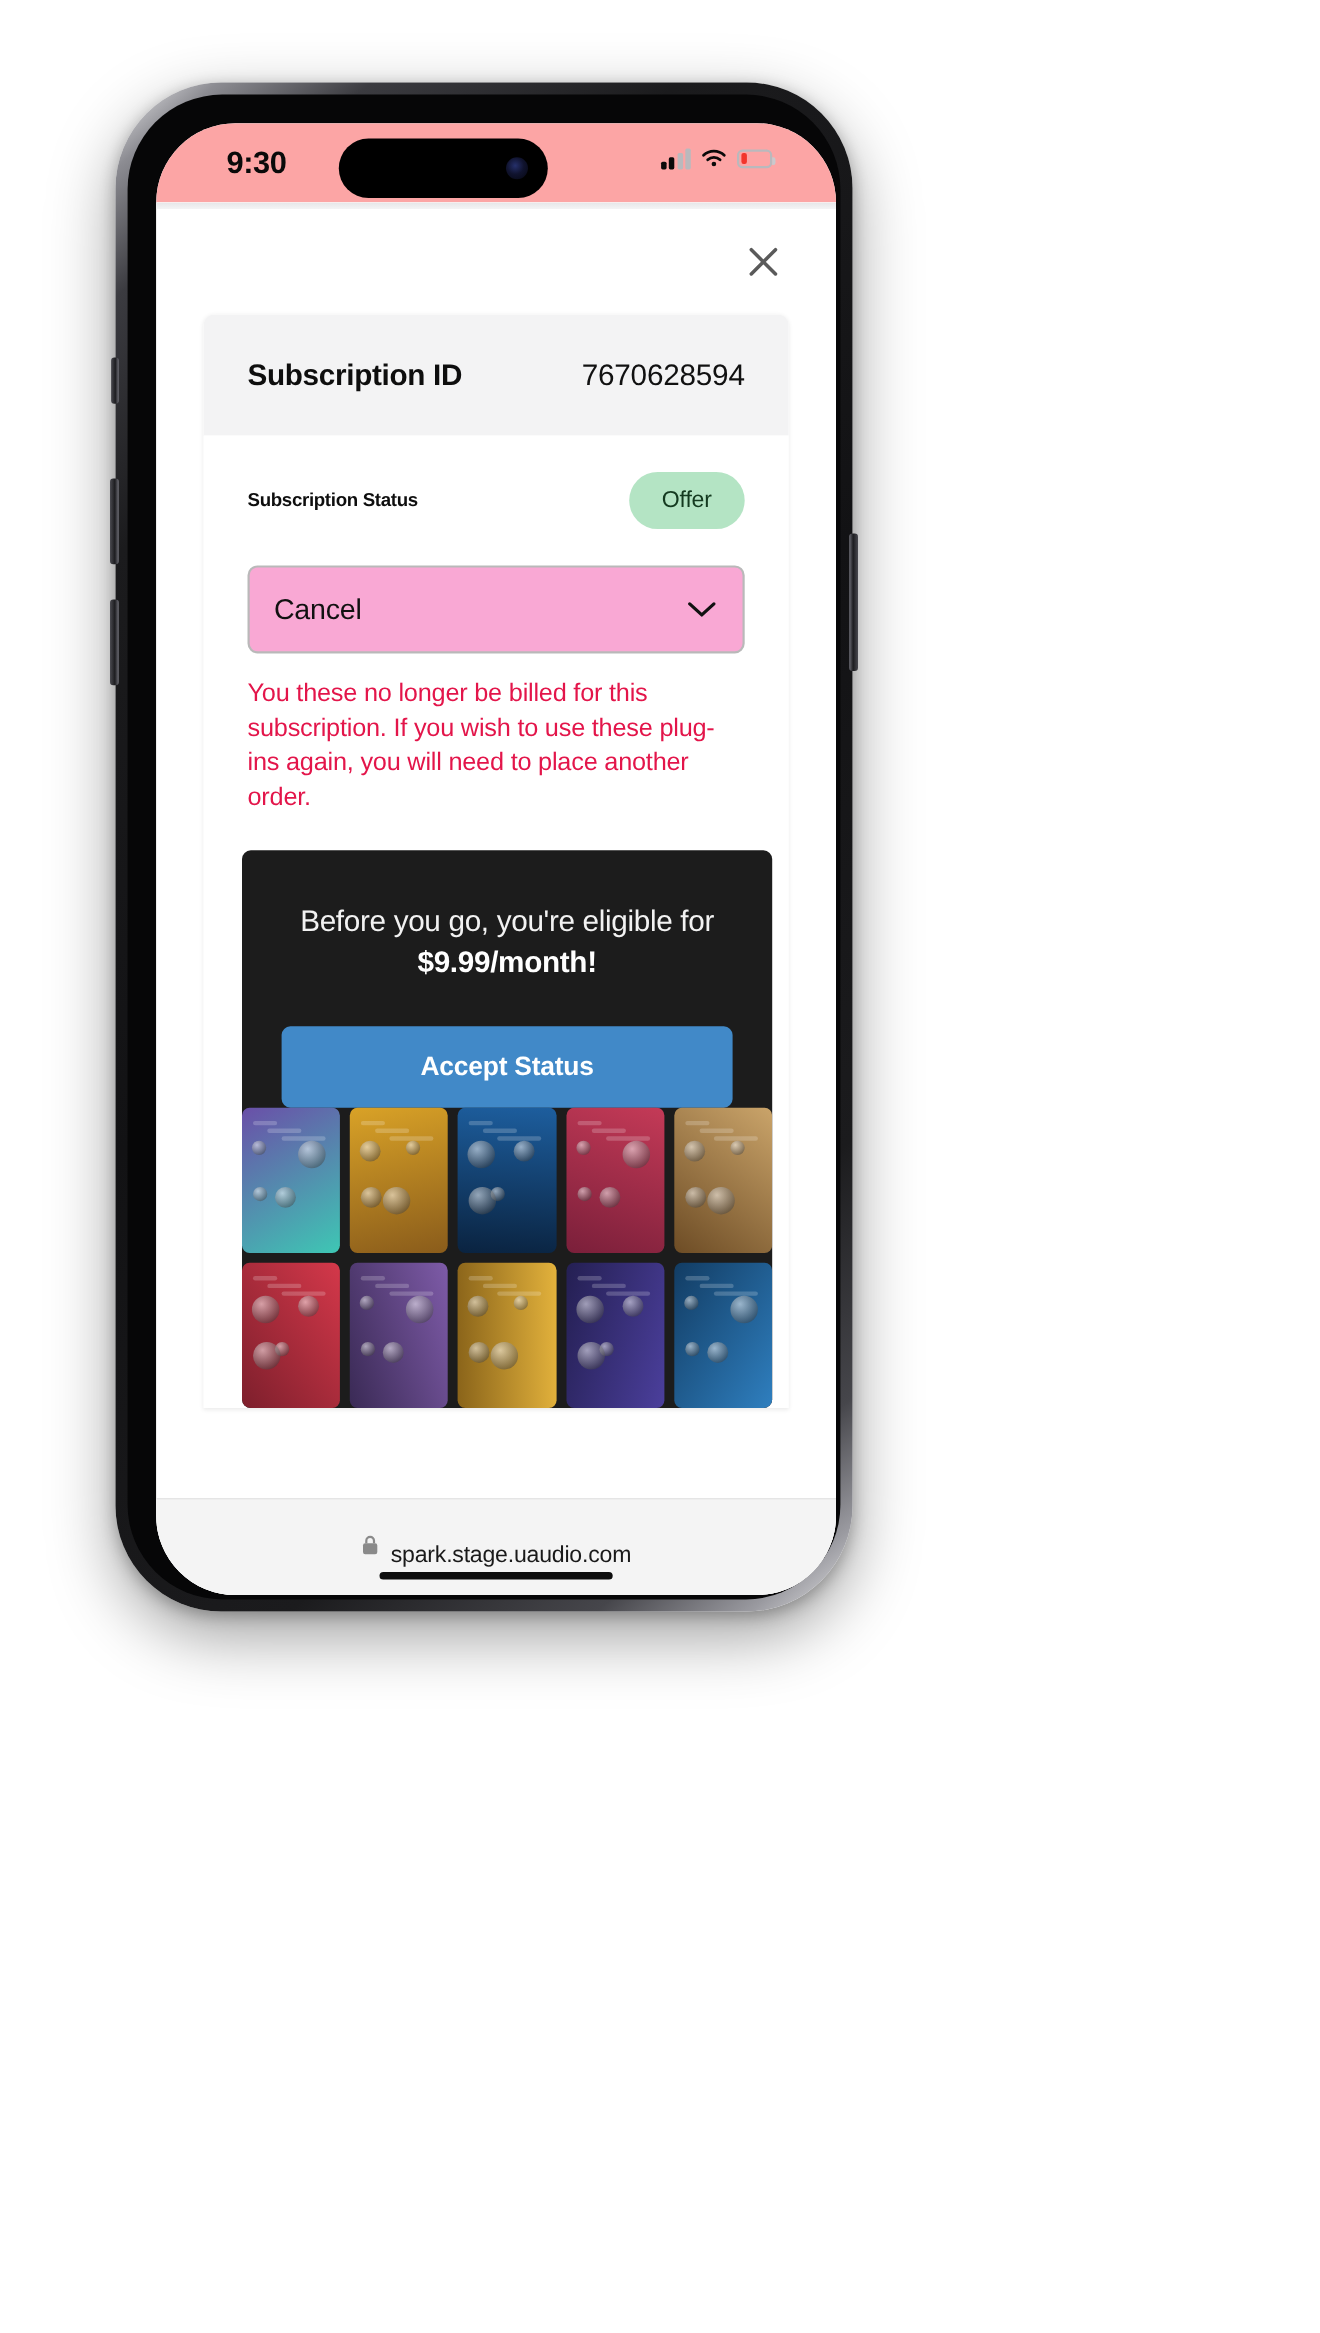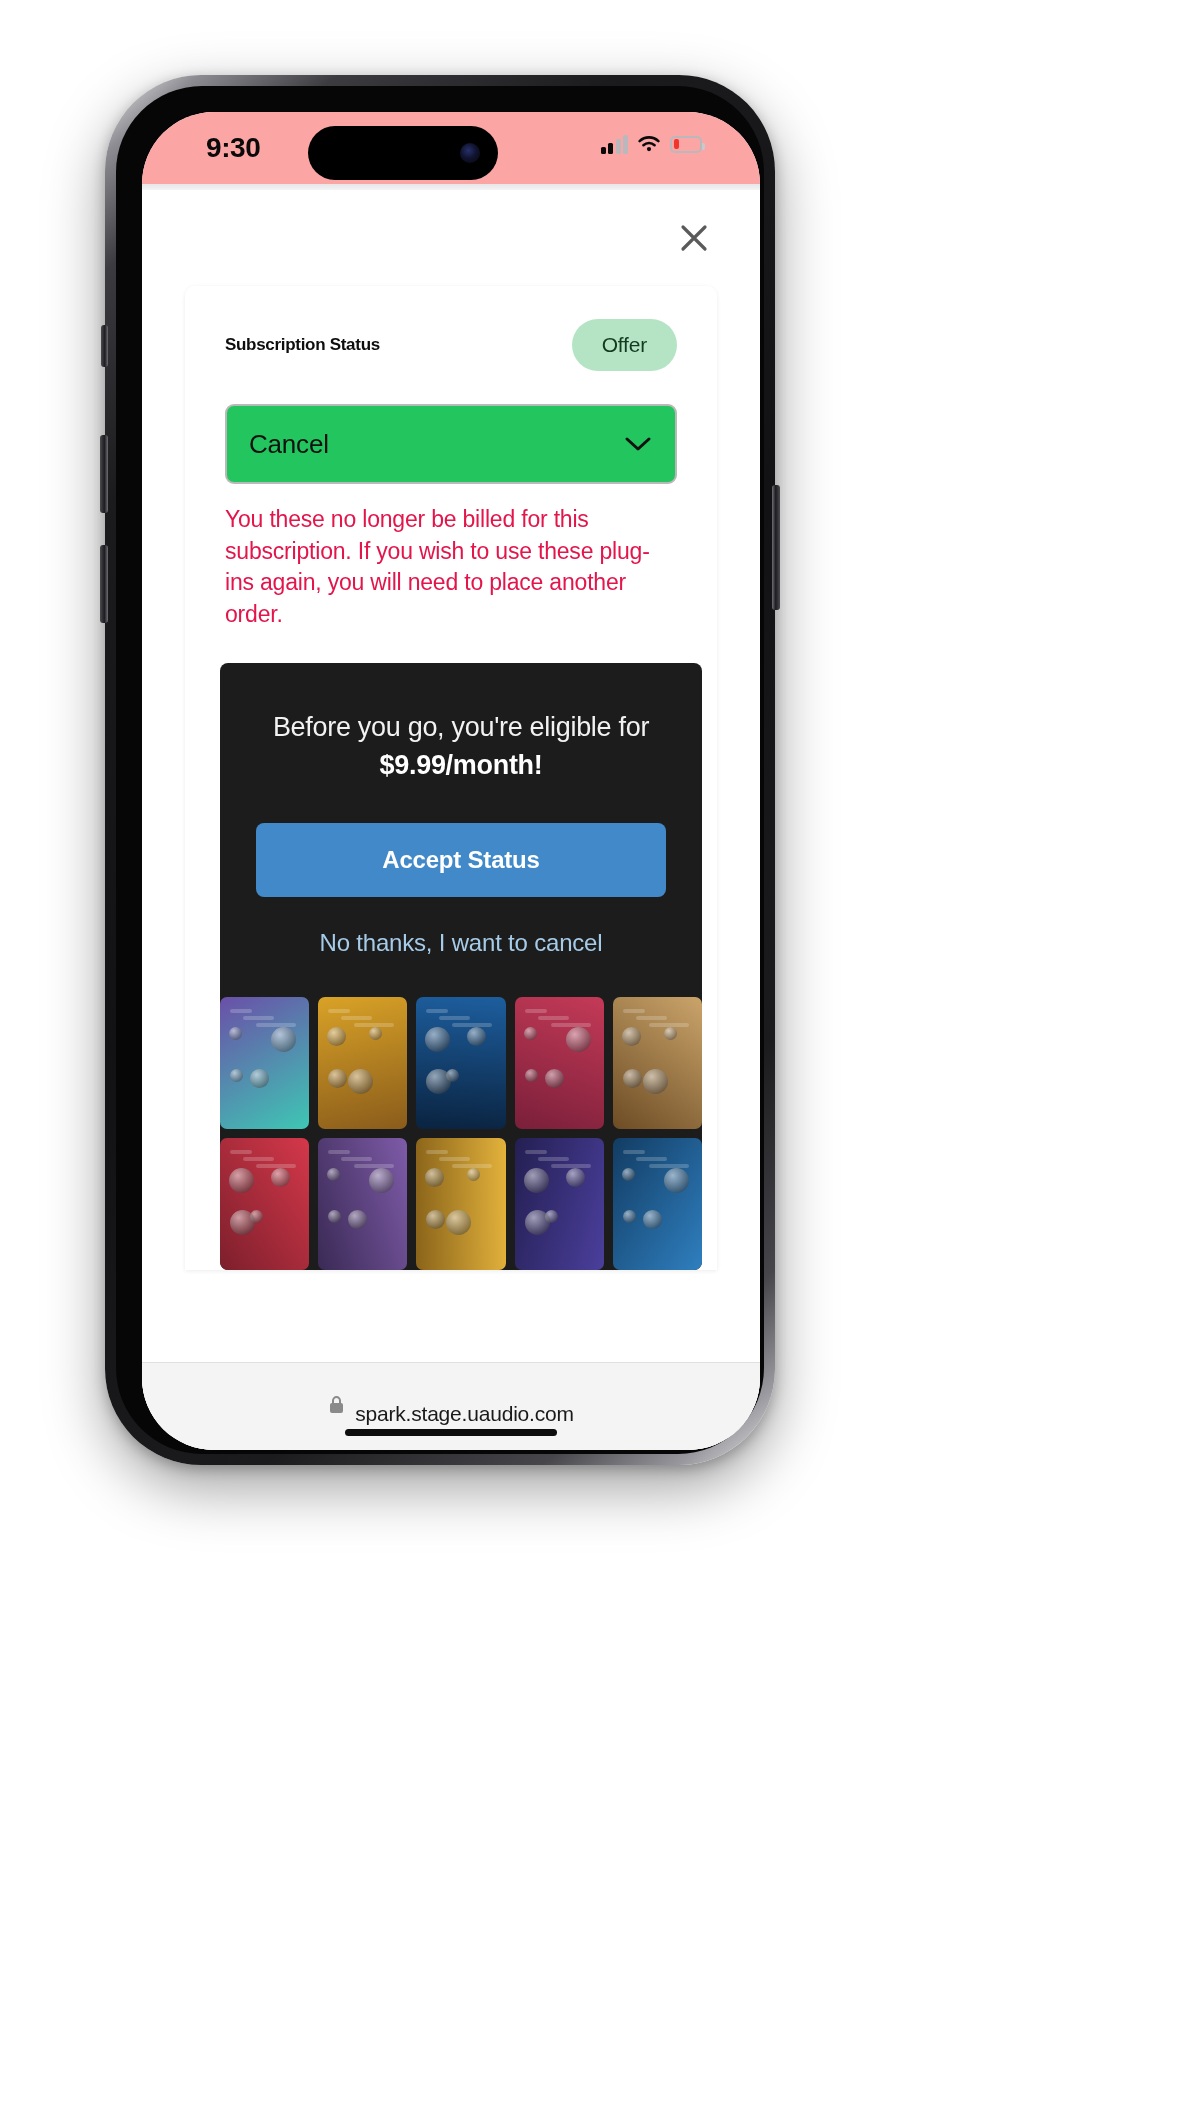--- a/index.html
+++ b/index.html
@@ -127,21 +127,21 @@
   #status-badge {
     background: #b4e4c4; color: #143a20;
     border-radius: 26px; padding: 14px 30px;
     font-size: 21px; font-weight: 500; letter-spacing: -0.2px;
   }
 
   #select-wrap { position: relative; }
   #action-select {
     width: 100%; height: 80px;
     border: 2px solid #b9b9b9; border-radius: 9px;
-    background: #22c55e;
+    background: #f9a8d4;
     display: flex; align-items: center;
     padding: 0 22px;
     font-size: 26px; color: #111; letter-spacing: -0.2px;
     cursor: pointer;
   }
   #select-chevron { position: absolute; right: 24px; top: 50%; transform: translateY(-50%); pointer-events:none; }
 
   #cancel-warning {
     margin-top: 20px;
     font-size: 23px; line-height: 1.38;
@@ -259,20 +259,24 @@
         <div id="close-row">
           <div id="close-button">
             <svg width="44" height="44" viewBox="0 0 44 44">
               <path d="M11 11 L33 33 M33 11 L11 33" stroke="#5a5a5a" stroke-width="3.2" stroke-linecap="round"></path>
             </svg>
           </div>
         </div>
 
         <div id="card">
 
+          <div id="card-header">
+            <span id="sub-id-label">Subscription ID</span>
+            <span id="sub-id-value">7670628594</span>
+          </div>
 
           <div id="card-body">
 
             <div id="status-row">
               <span id="sub-status-label">Subscription Status</span>
               <span id="status-badge">Offer</span>
             </div>
 
             <div id="select-wrap">
               <div id="action-select">
@@ -285,21 +289,20 @@
 
             <div id="cancel-warning">You these no longer be billed for this subscription. If you wish to use these plug-ins again, you will need to place another order.</div>
 
             <div id="offer-panel">
               <div id="offer-heading">
                 <span>Before you go, you're eligible for </span><b>$9.99/month!</b>
               </div>
 
               <button id="accept-offer-button">Accept Status</button>
 
-              <a id="decline-offer-link">No thanks, I want to cancel</a>
 
               <div id="plugin-grid">
                   <div class="plugin-tile" style="background: linear-gradient(150deg, rgb(106, 79, 168), rgb(62, 199, 180));">
                     <div class="knobs">
                       <span class="knob" style="width: 13px; height: 13px; left: 9px; top: 30px;"></span>
                       <span class="knob" style="width: 19px; height: 19px; left: 30px; top: 72px;"></span>
                       <span class="knob" style="width: 25px; height: 25px; left: 51px; top: 30px;"></span>
                       <span class="knob" style="width: 13px; height: 13px; left: 10px; top: 72px;"></span>
                       <span class="strip" style="width: 22px; height: 4px; left: 10px; top: 12px;"></span>
                       <span class="strip" style="width: 31px; height: 4px; left: 23px; top: 19px;"></span>

